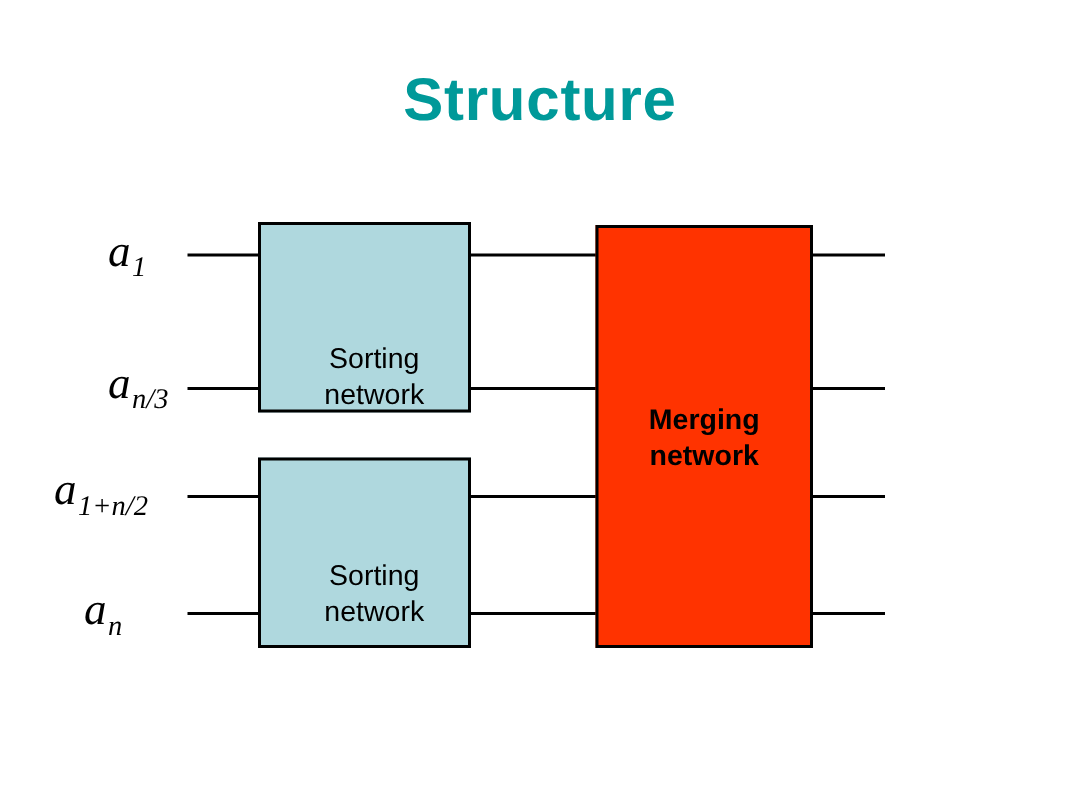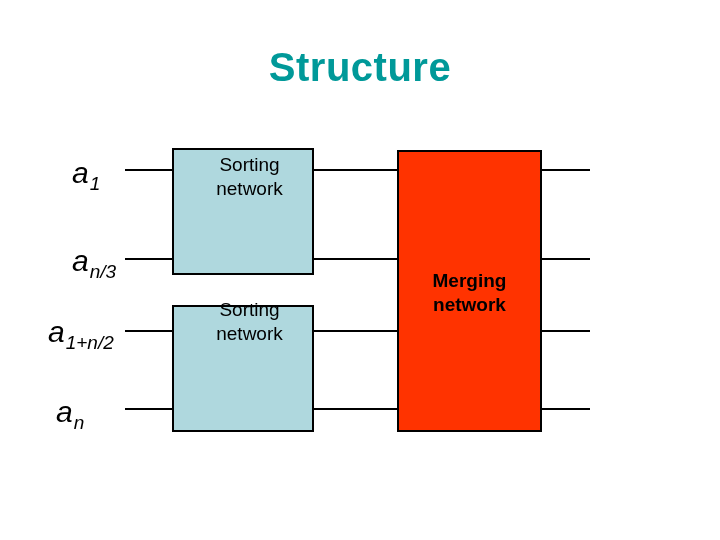--- a/index.html
+++ b/index.html
@@ -35,21 +35,21 @@
     color: #009999;
     white-space: nowrap;
   }
 
   
   .box {
     position: absolute;
     box-sizing: border-box;
     border: 2px solid #000000;
     display: flex;
-    align-items: flex-start;
+    align-items: flex-end;
     justify-content: center;
     text-align: center;
     padding-left: 13px;
   }
   .box-label {
     font-family: "Liberation Sans", sans-serif;
     font-size: 19px;
     line-height: 24px;
     color: #000000;
     white-space: pre-line;
@@ -98,24 +98,24 @@
   
   .wire {
     position: absolute;
     height: 0;
     border-top: 2px solid #000000;
   }
 
   
   .alabel {
     position: absolute;
-    font-family: Liberation Sans, sans-serif;
+    font-family: Liberation Serif, serif;
     font-style: italic;
     font-size: 30px;
-    line-height: 42px;
+    line-height: 31px;
     color: #000000;
     white-space: nowrap;
   }
   .alabel .sub {
     font-size: 19px;
     font-style: italic;
     vertical-align: baseline;
     position: relative;
     top: 7px;
     left: 1px;
@@ -144,21 +144,21 @@
   <div class="wire" style="left:541px; top:408px; width:49px;"></div>
 
   <div class="alabel" style="left:72px; top:152px;">
     <span>a</span><span class="sub">1</span>
   </div>
 
   <div class="alabel" style="left:72px; top:240px;">
     <span>a</span><span class="sub">n/3</span>
   </div>
 
-  <div class="alabel" style="left:48px; top:311px;">
+  <div class="alabel" style="left:36px; top:311px;">
     <span>a</span><span class="sub">1+n/2</span>
   </div>
 
   <div class="alabel" style="left:56px; top:391px;">
     <span>a</span><span class="sub">n</span>
   </div>
 
   <div id="sort-top" class="box">
     <div class="box-label">Sorting
 network</div>

